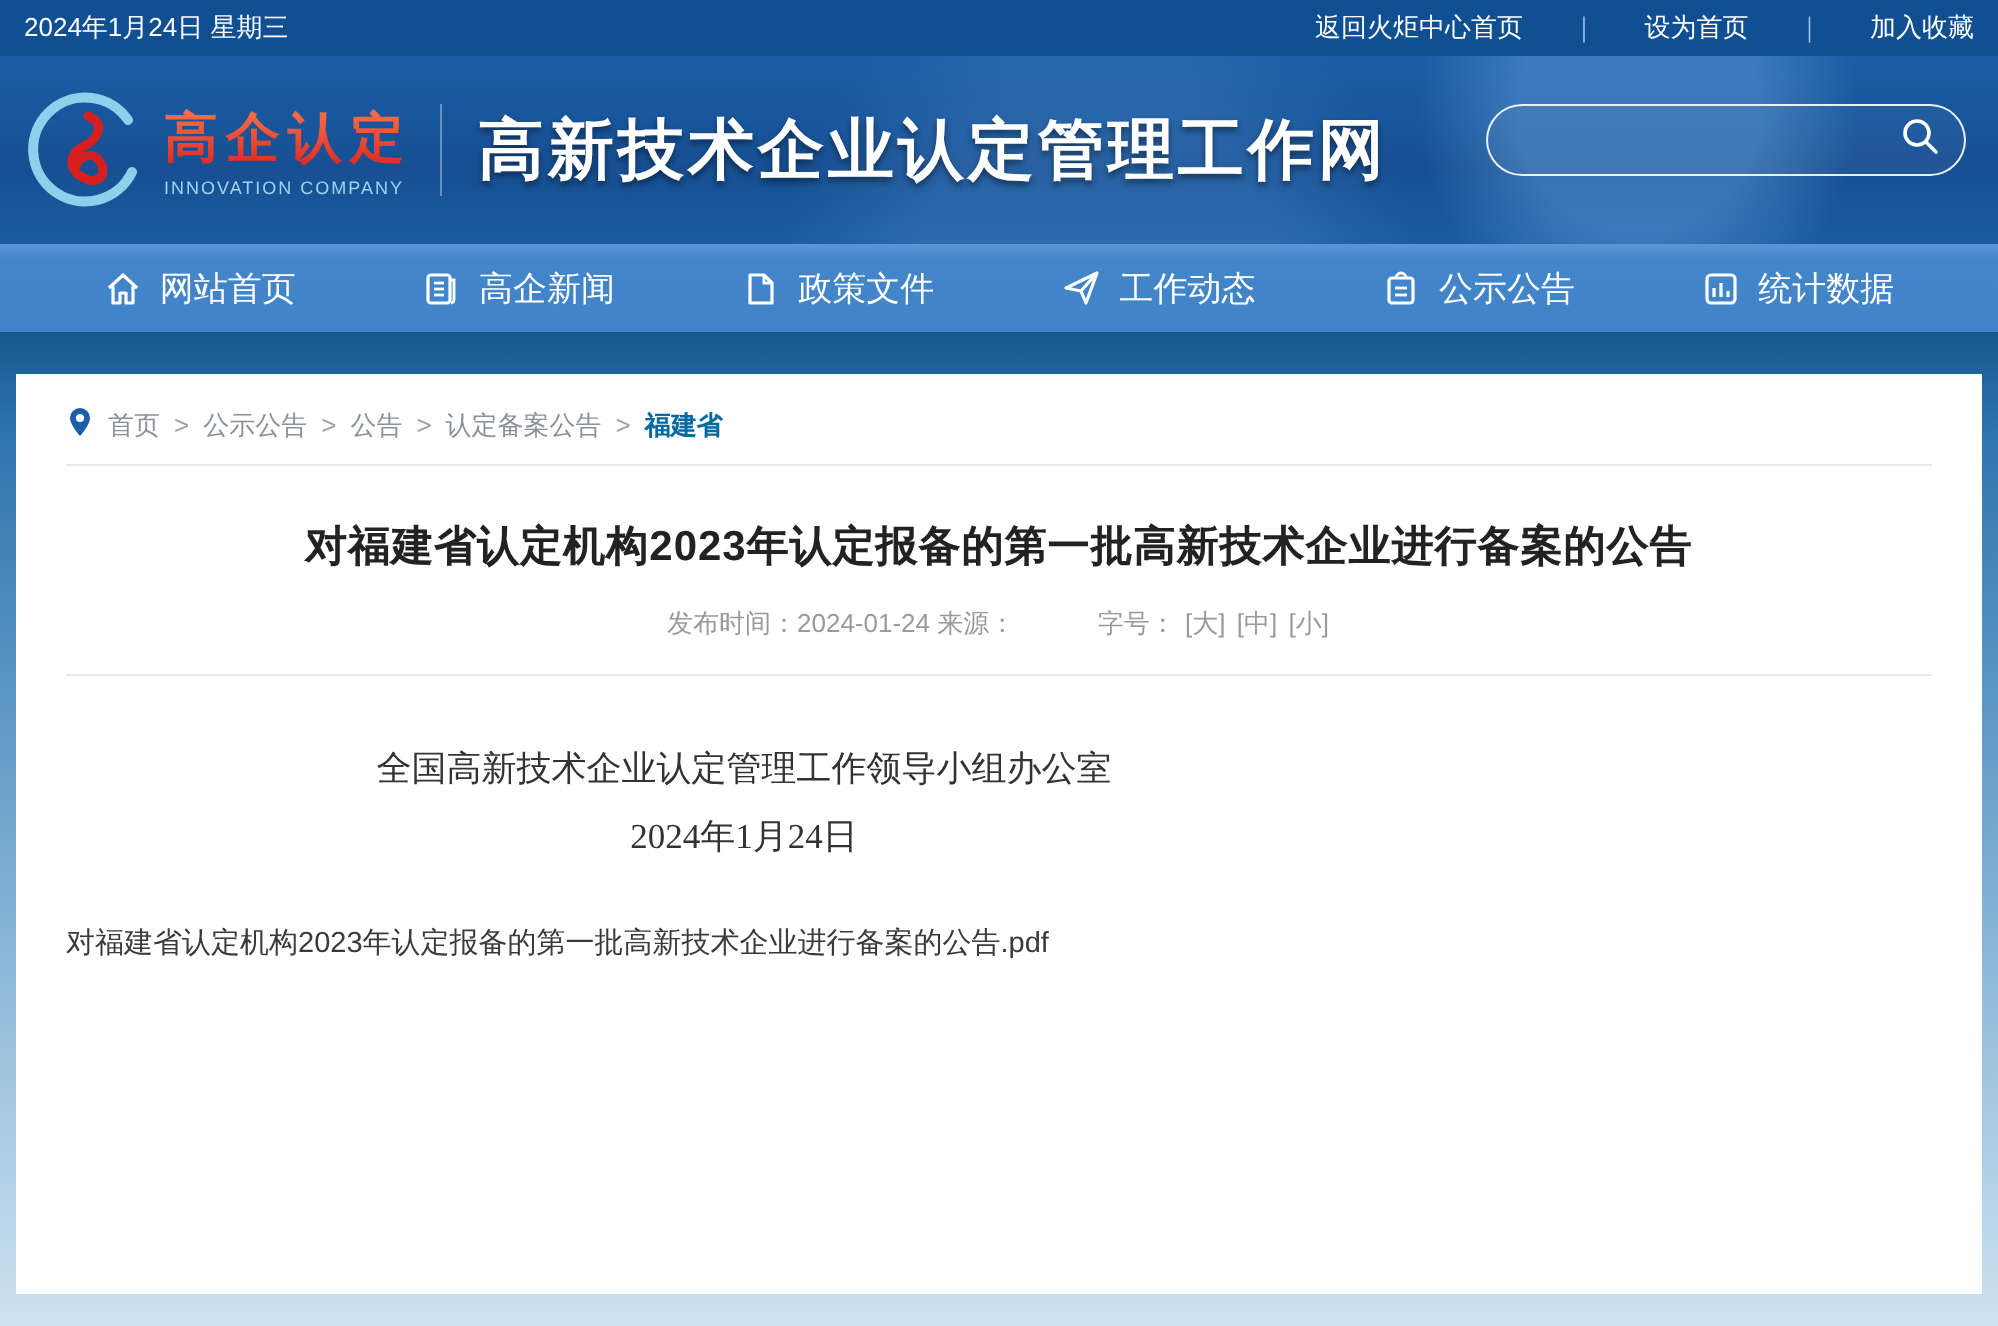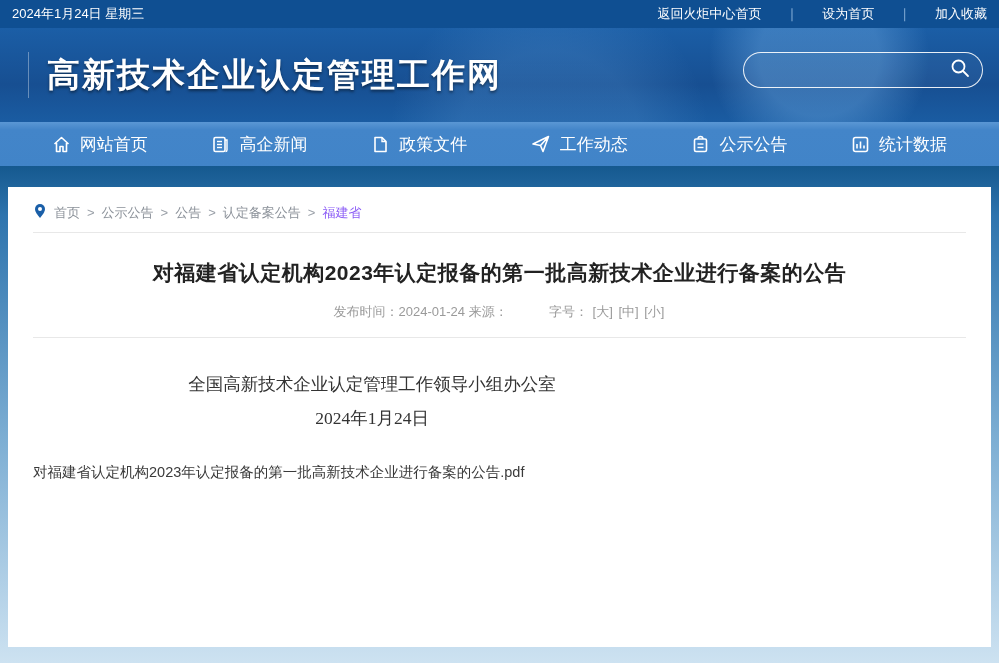--- a/index.html
+++ b/index.html
@@ -62,21 +62,21 @@
   
   .content-bg {
     flex:1 1 auto; position:relative;
     background:linear-gradient(180deg,#15598f 0%, #2e74ae 10%, #7daed3 55%, #cde2f1 100%);
     padding:21px 8px 0 8px;
   }
   .card { background:#fff; height:460px; padding:12px 25px 0 25px; }
 
   .breadcrumb { display:flex; align-items:center; gap:7px; font-size:13px; color:#8b9199; padding:4px 0 10px 0; }
   .breadcrumb .crumb { color:#8b9199; cursor:pointer; }
-  .breadcrumb .crumb.current { color:#8b5cf6; font-weight:normal; }
+  .breadcrumb .crumb.current { color:#0369a1; font-weight:bold; }
   .bc-sep { color:#9aa0a8; }
   .hr { border-top:1px solid #e8e8e8; }
 
   .art-title {
     text-align:center; font-size:21px; font-weight:bold; color:#222;
     margin:26px 0 16px 0; letter-spacing:.5px;
   }
   .art-meta { text-align:center; font-size:13px; color:#9a9a9a; margin-bottom:16px; }
   .art-meta .size-btn { cursor:pointer; color:#9a9a9a; margin:0 1px; }
   .meta-gap { display:inline-block; width:34px; }
@@ -106,20 +106,32 @@
     <span class="topbar-links">
       <a>返回火炬中心首页</a>
       <span class="topbar-sep">｜</span>
       <a>设为首页</a>
       <span class="topbar-sep">｜</span>
       <a>加入收藏</a>
     </span>
   </div>
 
   <div class="header">
+    <div class="logo-wrap">
+      <span class="logo-mark">
+        <svg width="58" height="58" viewBox="0 0 58 58">
+          <path d="M50 14 A26 26 0 1 0 52 40" fill="none" stroke="#8ecfec" stroke-width="5" stroke-linecap="round"></path>
+          <path d="M30 12 c10 4 4 12 -2 15 c-8 4 -8 12 0 16 c7 4 12 -2 8 -8 c-3 -5 -10 -4 -12 2" fill="none" stroke="#d81f1f" stroke-width="4.5" stroke-linecap="round"></path>
+        </svg>
+      </span>
+      <span>
+        <div class="logo-text-cn">高企认定</div>
+        <div class="logo-text-en">INNOVATION COMPANY</div>
+      </span>
+    </div>
     <div class="header-divider"></div>
     <div class="site-title">高新技术企业认定管理工作网</div>
     <div class="search-box">
       <span>
         <svg width="20" height="20" viewBox="0 0 20 20">
           <circle cx="8.5" cy="8.5" r="6" fill="none" stroke="#fff" stroke-width="1.8"></circle>
           <line x1="13" y1="13" x2="18" y2="18" stroke="#fff" stroke-width="1.8" stroke-linecap="round"></line>
         </svg>
       </span>
     </div>

